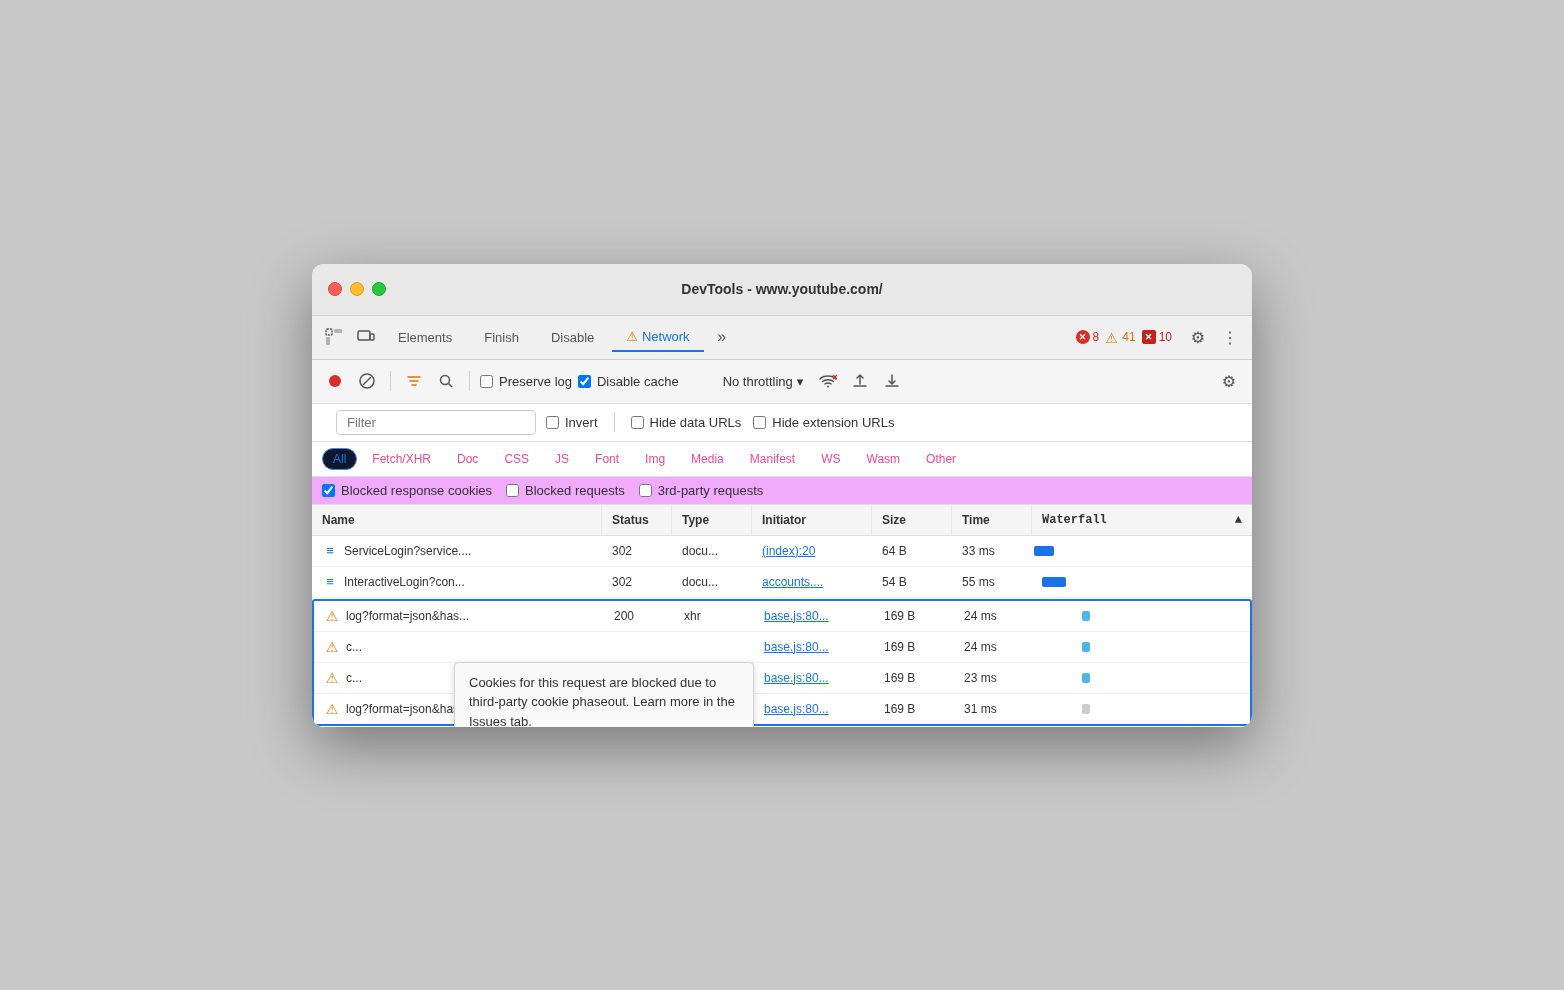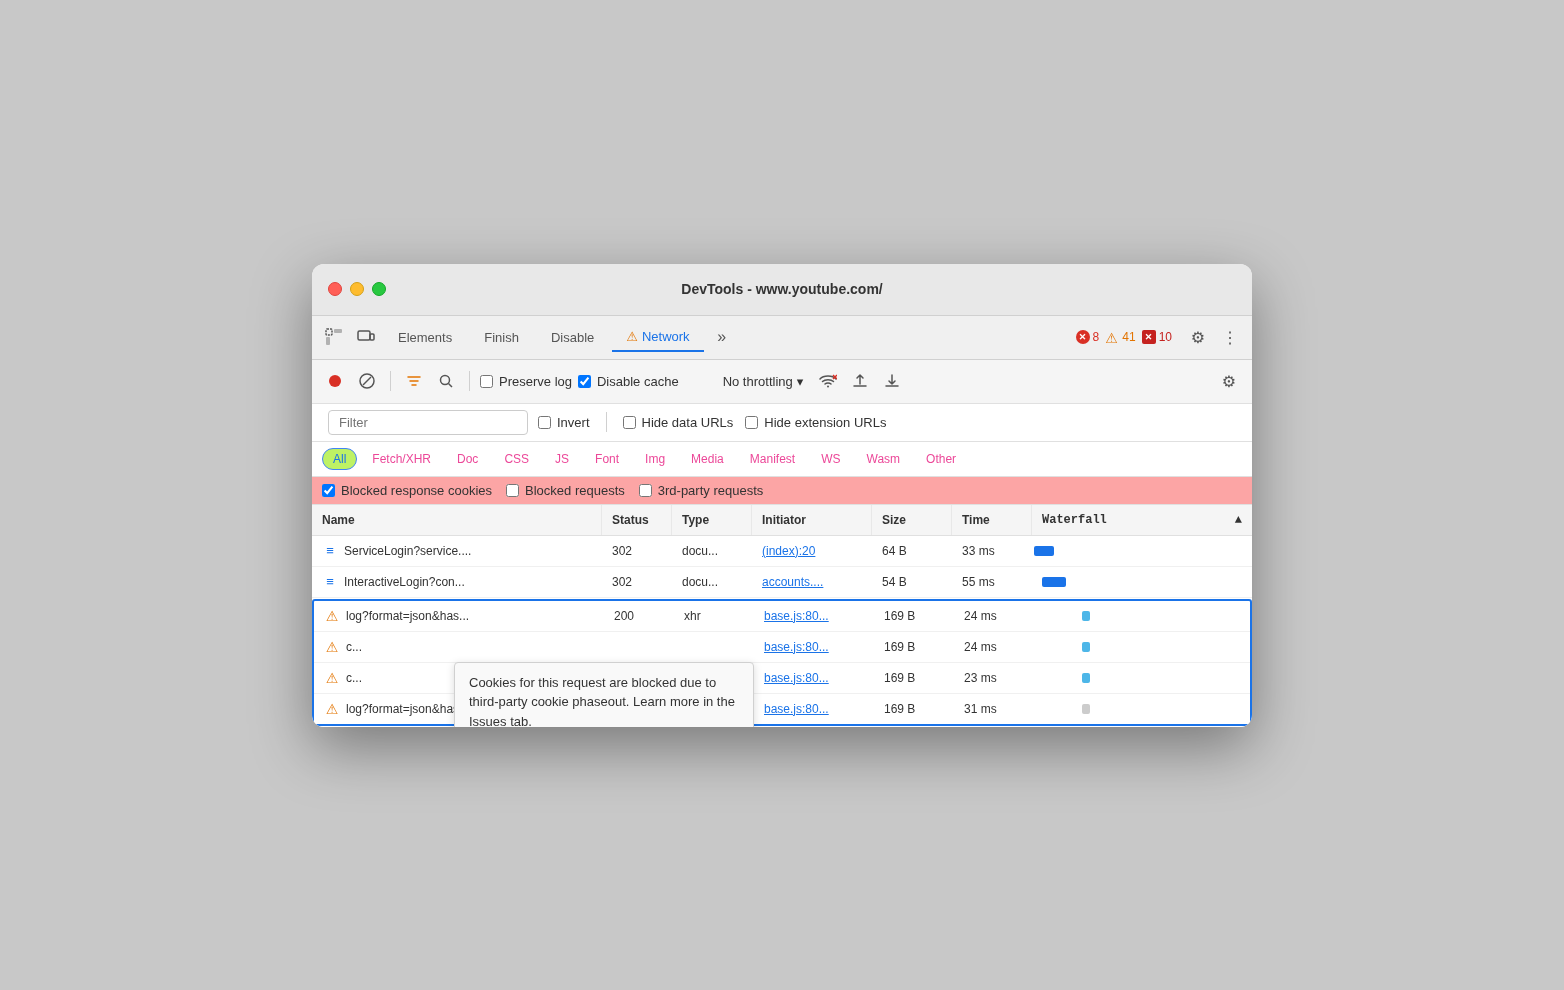--- a/index.html
+++ b/index.html
@@ -158,21 +158,21 @@
     .checkbox-label input { cursor: pointer; }
     .throttle-select {
       display: flex; align-items: center; gap: 4px;
       font-size: 13px; color: #333; cursor: pointer;
       padding: 2px 6px; border-radius: 4px; margin-left: 32px;
     }
     
     .filter-bar {
       display: flex;
       align-items: center;
-      padding: 6px 16px;
+      padding: 6px 24px;
       gap: 10px;
       border-bottom: 1px solid #e0e0e0;
       background: #fff;
     }
     .filter-input {
       border: 1px solid #ccc;
       border-radius: 4px;
       padding: 4px 10px;
       font-size: 13px;
       width: 200px;
@@ -195,32 +195,32 @@
       padding: 3px 10px;
       font-size: 12px;
       border-radius: 12px;
       cursor: pointer;
       border: 1px solid transparent;
       background: transparent;
       color: #ec4899;
       white-space: nowrap;
     }
     .type-btn.active {
-      background: #bef264;
+      background: #0f172a;
       border-color: #4285f4;
       color: #1a73e8;
     }
     
     .blocked-bar {
       display: flex;
       align-items: center;
       padding: 6px 10px;
       gap: 14px;
       border-bottom: 1px solid #e0e0e0;
-      background: #fca5a5;
+      background: #f0abfc;
     }
     
     .network-table {
       flex: 1;
       overflow: auto;
     }
     .table-header {
       display: grid;
       grid-template-columns: 290px 70px 80px 120px 80px 80px 1fr;
       background: #f5f5f5;

